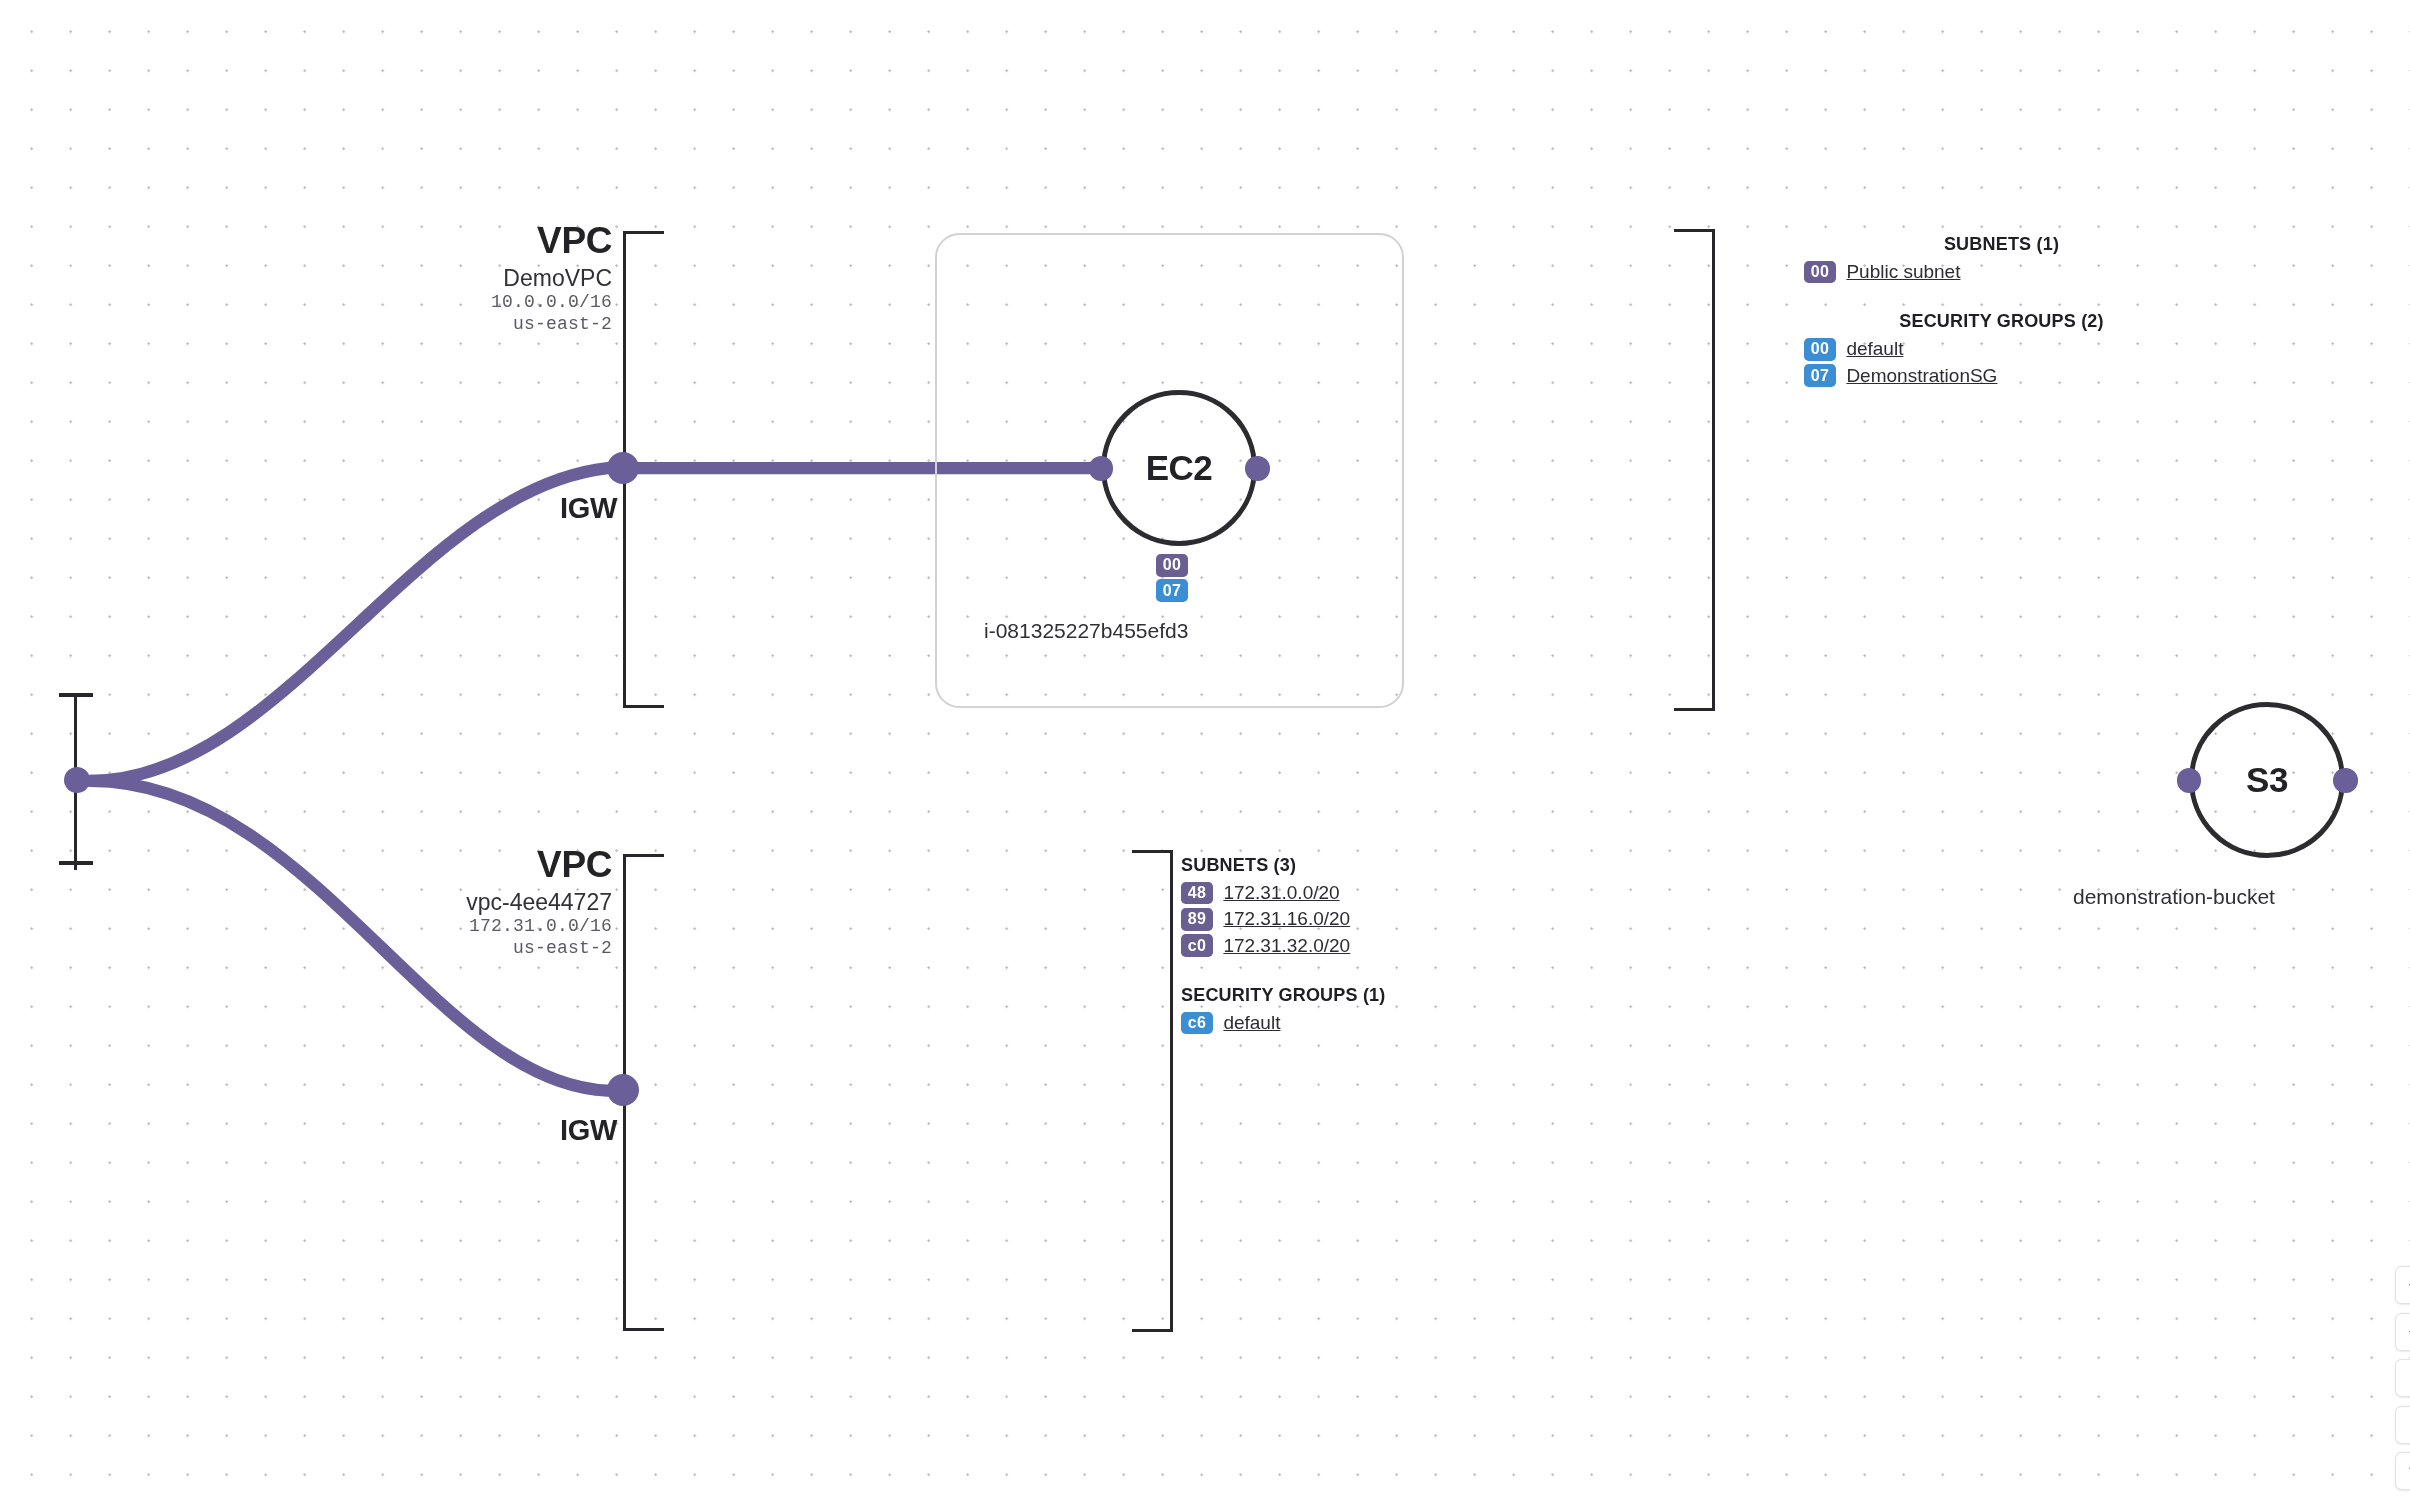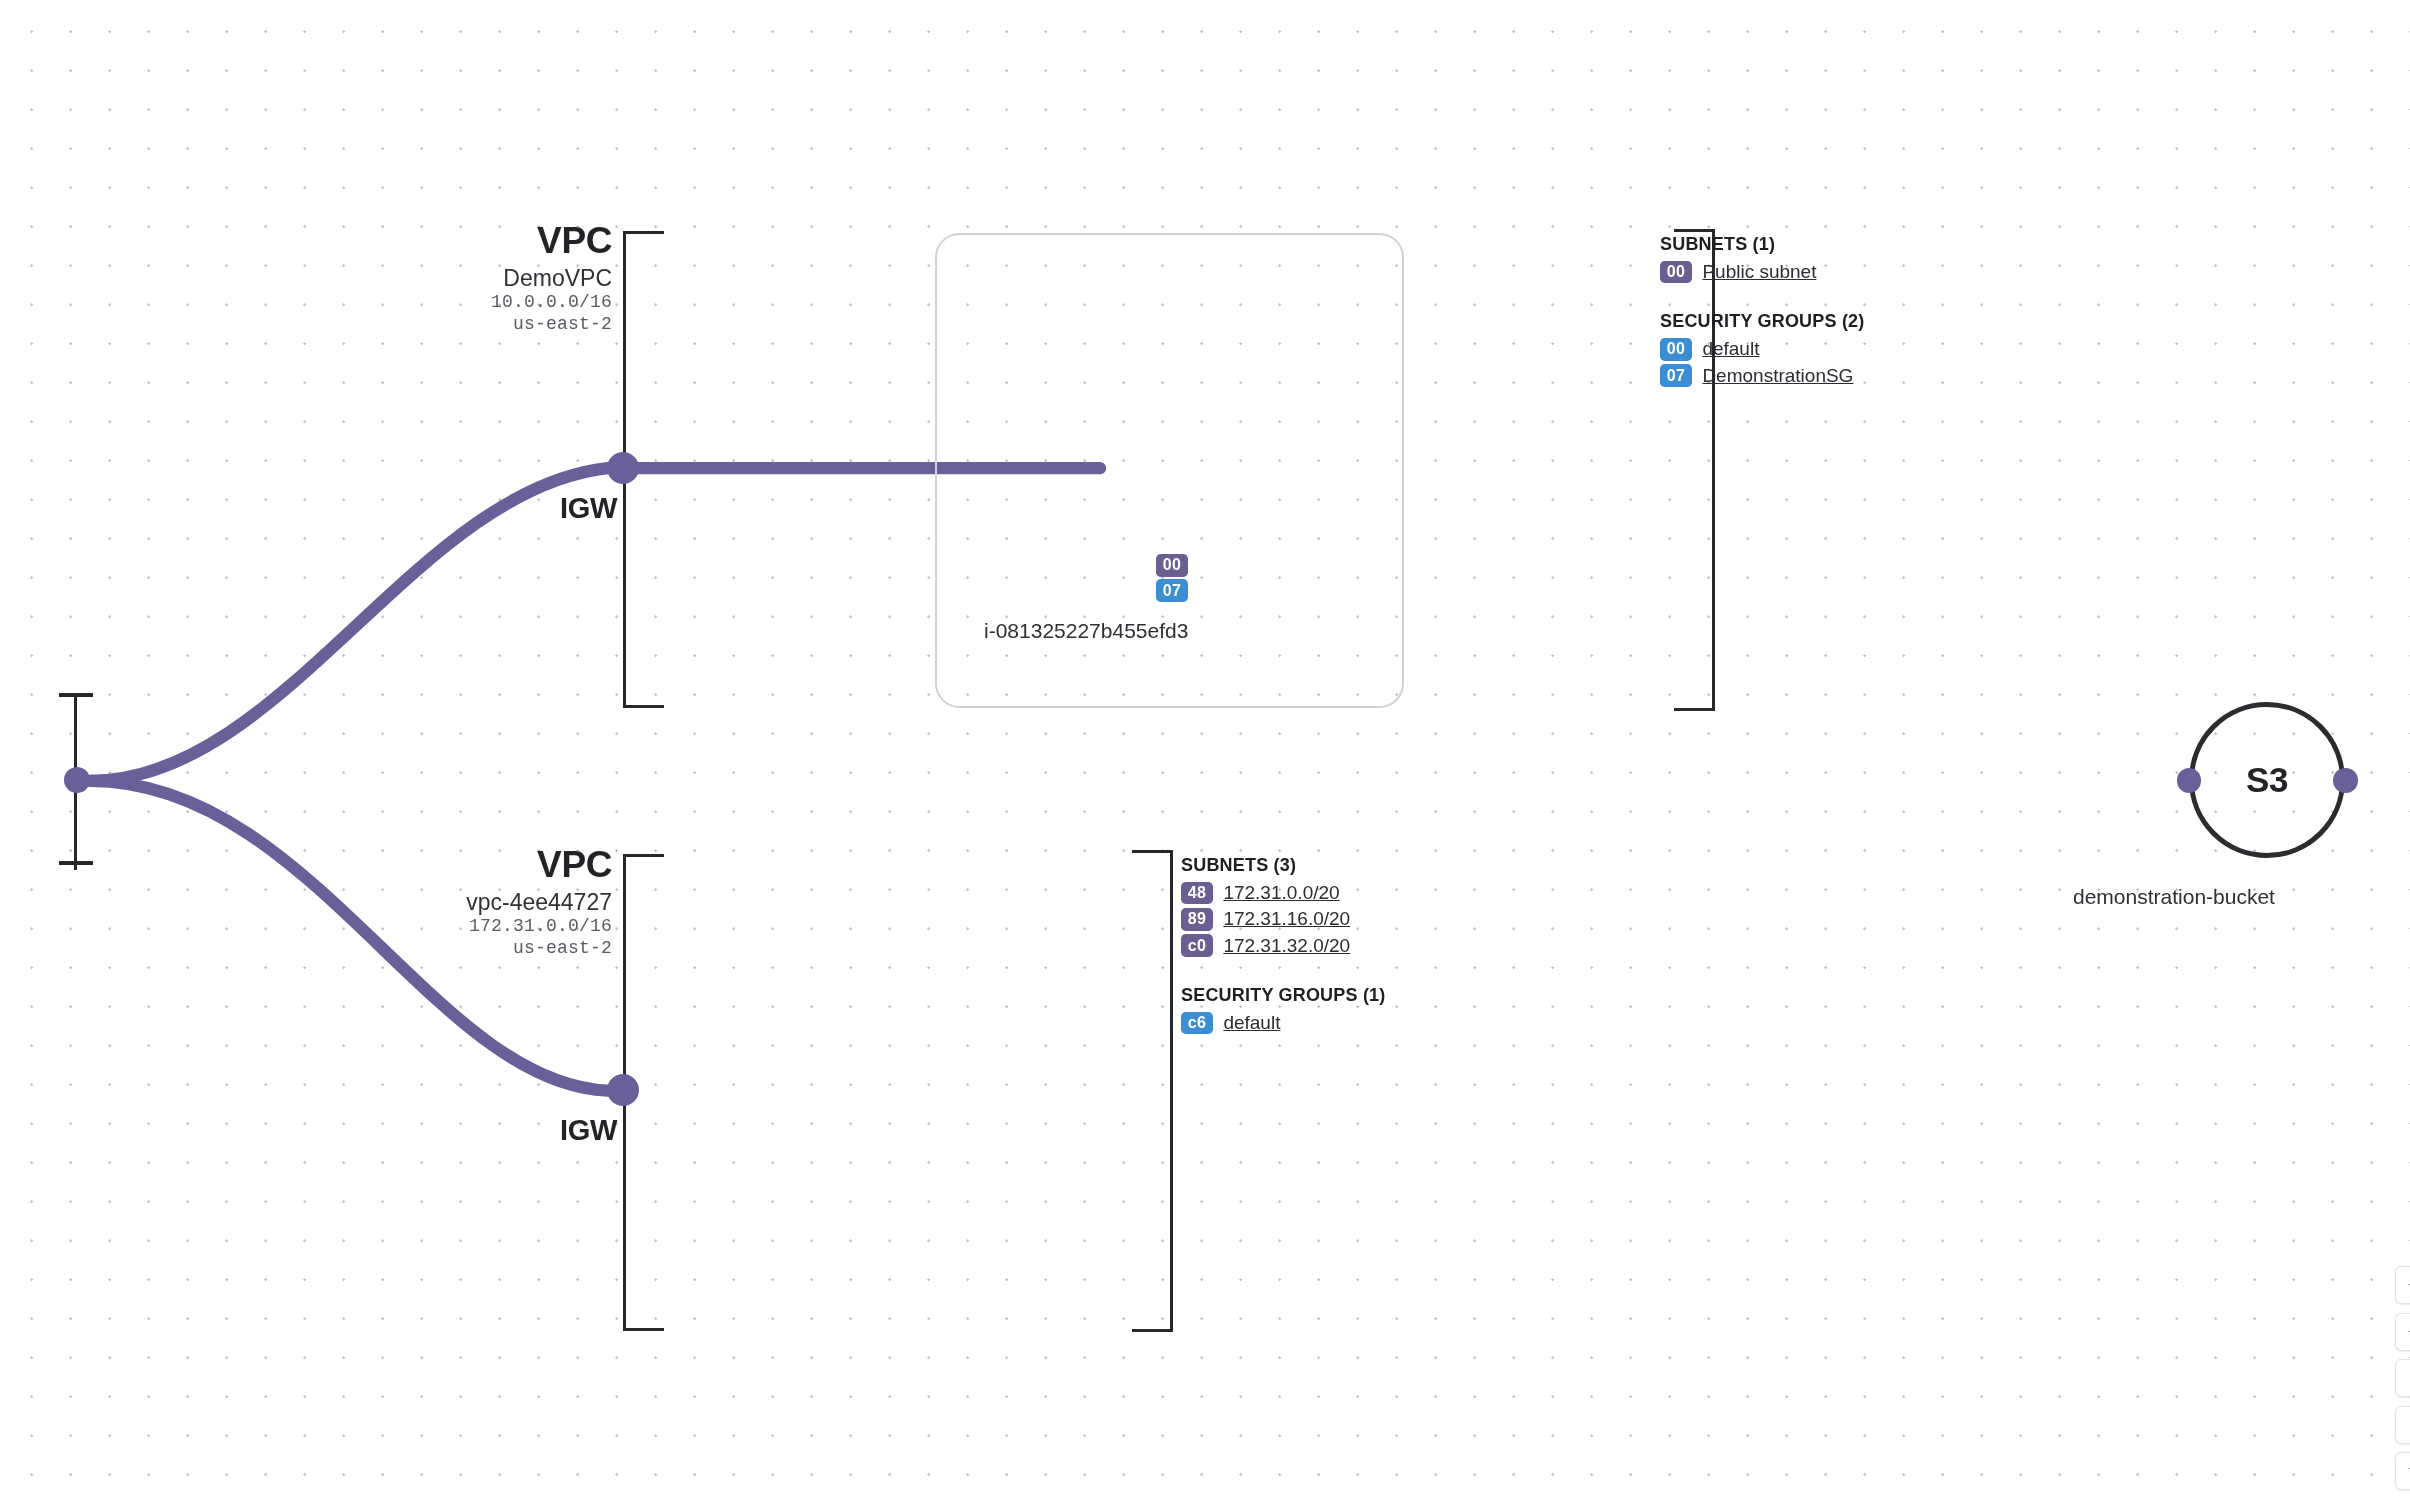--- a/index.html
+++ b/index.html
@@ -267,31 +267,38 @@
     <div class="vpc-meta2">us-east-2</div>
   </div>
 
   <div class="bracket-left" style="left:623px; top:231px; width:38px; height:471px;"></div>
 
   <div class="igw-label" style="left:452px; top:492px; width:165px;">IGW</div>
   <div class="igw-node" style="left:607px; top:452px;"></div>
 
   <div class="subnet-box" style="left:935px; top:233px; width:465px; height:471px;"></div>
 
+  <div class="res-node" style="left:1088px; top:390px; width:169px; height:169px;">
+    <div class="res-circle" style="left:13px; top:0px; width:156px; height:156px;">
+      <span>EC2</span>
+    </div>
+    <div class="res-port" style="left:0.9px; top:66px;"></div>
+    <div class="res-port" style="left:157px; top:66px;"></div>
+  </div>
 
   <div class="res-badges" style="left:1125px; top:554px; width:94px;">
     <span class="badge badge-purple">00</span>
     <span class="badge badge-blue">07</span>
   </div>
 
   <div class="res-caption" style="left:984px; top:619px; width:377px;">i-081325227b455efd3</div>
 
   <div class="bracket-right" style="left:1674px; top:229px; width:38px; height:476px;"></div>
 
-  <div class="info-panel" style="left:1660px; top:234px; width:395px;">
+  <div class="info-panel" style="left:1804px; top:234px; width:395px;text-align:center;">
     <div class="info-section-title">SUBNETS (1)</div>
     <div class="info-row">
       <span class="badge badge-purple">00</span>
       <span class="info-text">Public subnet</span>
     </div>
     <div class="info-gap"></div>
     <div class="info-section-title">SECURITY GROUPS (2)</div>
     <div class="info-row">
       <span class="badge badge-blue">00</span>
       <span class="info-text">default</span>

